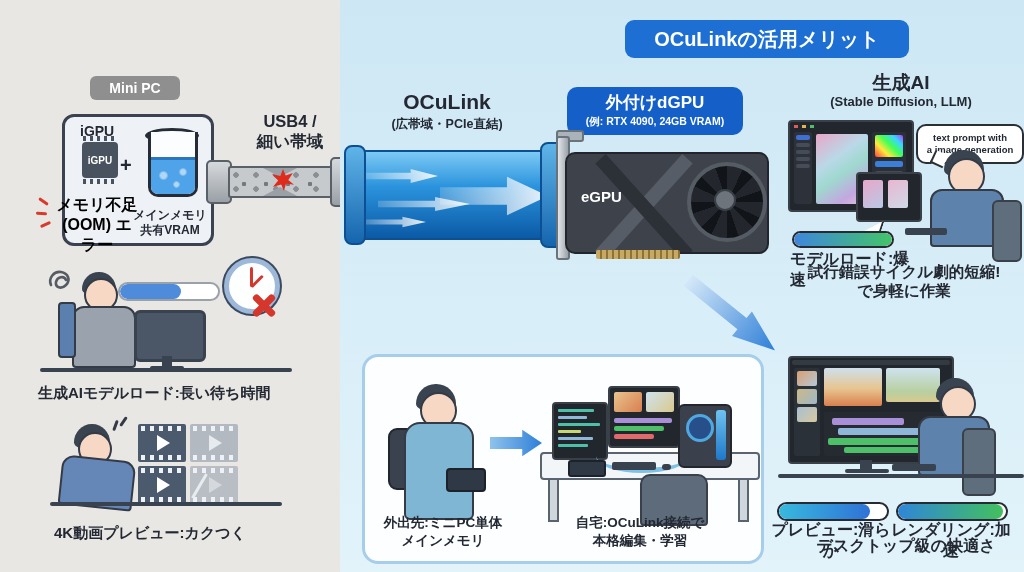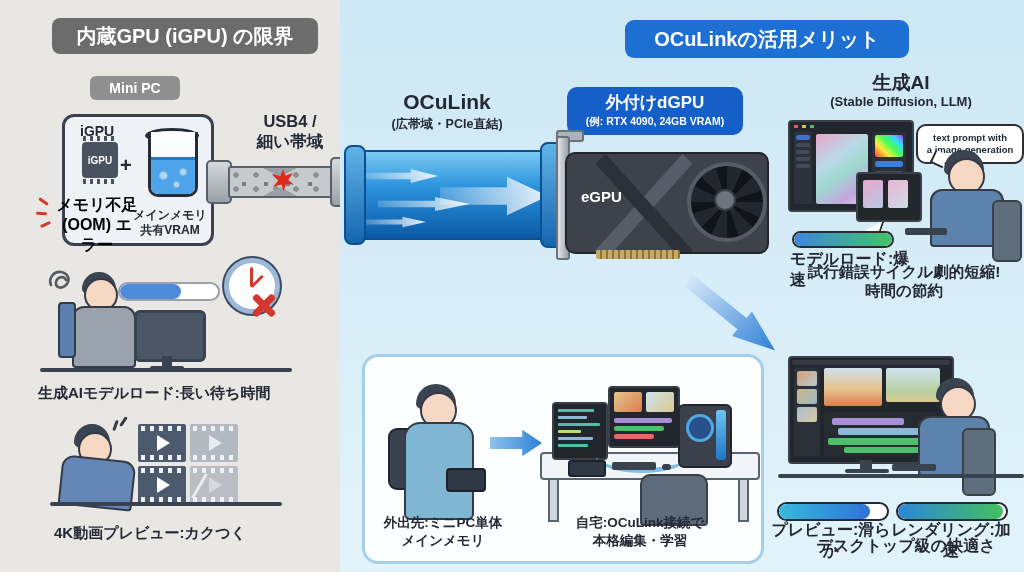--- a/index.html
+++ b/index.html
@@ -113,21 +113,20 @@
   .tfan{position:absolute;left:6px;top:8px;width:22px;height:22px;border-radius:50%;border:3px solid #4fa8e0;background:#27508a;}
   .cable{left:596px;top:440px;width:92px;height:28px;border:0;border-bottom:5px solid #7fc0e8;border-radius:50%;}
 </style>
 </head>
 <body>
 
 <div id="root">
 
   <div class="abs panel-left"></div>
 
-  <div class="abs badge title-l">内蔵GPU (iGPU) の限界</div>
   <div class="abs badge minipc-b">Mini PC</div>
 
   <div class="abs minipc-box"></div>
   <div class="abs t igpu-lab">iGPU</div>
   <div class="abs pins-h" style="left:83px;top:136px;"></div>
   <div class="abs chip">
       <span>iGPU</span>
     </div>
   <div class="abs pins-h" style="left:83px;top:179px;"></div>
   <div class="abs t plus">+</div>
@@ -283,21 +282,21 @@
   </div>
   <div class="abs stand" style="left:905px;top:228px;width:42px;height:7px;border-radius:2px;"></div>
 
   <div class="abs mbar-tail"></div>
   <div class="abs pbar" style="left:792px;top:231px;width:98px;height:13px;border-color:#262b33;">
     <div class="pfill" style="width:100%;background:linear-gradient(90deg,#3f86dc,#43c468);"></div>
   </div>
   <div class="abs t blabel" style="left:790px;top:249px;width:130px;">モデルロード:爆速</div>
 
   <div class="abs t c benefit">試行錯誤サイクル劇的短縮!</div>
-  <div class="abs t c benefit2">時間の節約</div>
+  <div class="abs t c benefit2">で身軽に作業</div>
 
 
   <div class="abs gscreen" style="left:788px;top:356px;width:162px;height:104px;">
     <div style="position:absolute;left:2px;top:2px;right:2px;height:5px;background:#343a42;border-radius:2px;"></div>
     <div style="position:absolute;left:4px;top:10px;width:26px;height:88px;background:#2b3139;border-radius:2px;">
       <div style="margin:3px;height:15px;background:linear-gradient(135deg,#d8a070,#b8c8d8);border-radius:2px;"></div>
       <div style="margin:3px;height:15px;background:linear-gradient(135deg,#cbb887,#9fb8c8);border-radius:2px;"></div>
       <div style="margin:3px;height:15px;background:linear-gradient(135deg,#a8c0d0,#d8c8a0);border-radius:2px;"></div>
     </div>
     <div style="position:absolute;left:34px;top:10px;width:58px;height:38px;background:linear-gradient(180deg,#cfe0ec 0%,#e8c48e 55%,#d87f4f 100%);border-radius:2px;"></div>

